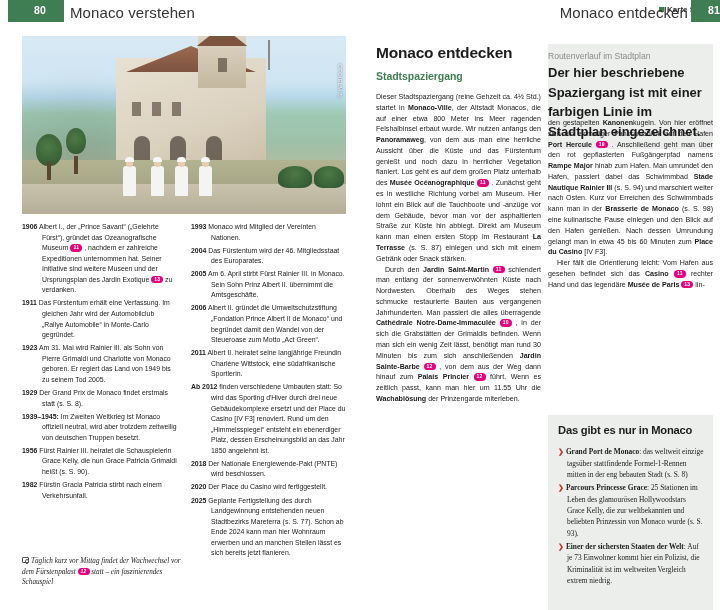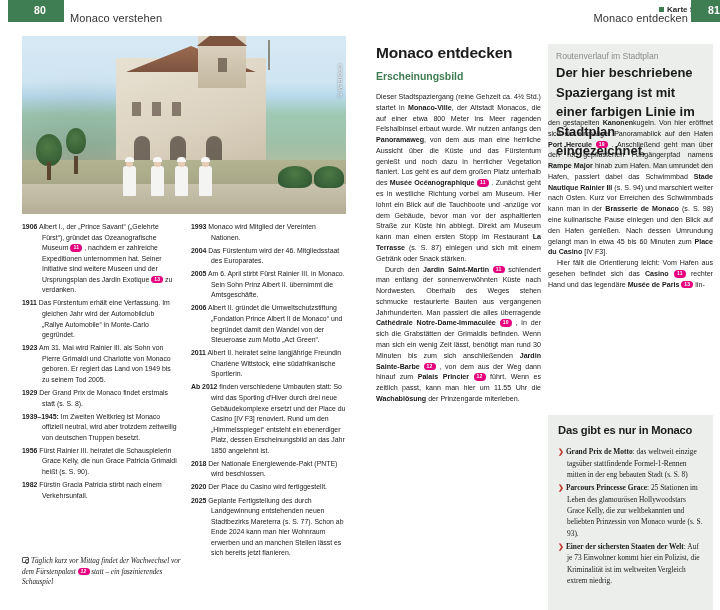--- a/index.html
+++ b/index.html
@@ -31,22 +31,22 @@
     background: #3f7d52;
   }
   .hdr-pageno {
     position: absolute; top: 4px;
     font-size: 10.5px; font-weight: bold;
     color: #ffffff; letter-spacing: 0.1px;
   }
   .hdr-pageno.left { left: 34px; }
   .hdr-pageno.right { right: 0; }
   .hdr-title {
-    position: absolute; top: 12px;
-    font-size: 11px; color: #333333;
+    position: absolute; top: 4px;
+    font-size: 15px; color: #333333;
     letter-spacing: 0.1px;
   }
   .hdr-title.left { left: 70px; }
   .hdr-title.right { right: 32px; }
   .hdr-center {
     position: absolute; top: 5px; left: 0; width: 720px;
     text-align: right;
     font-size: 8px; font-weight: bold; color: #2a2a2a;
   }
   .hdr-sq {
@@ -207,21 +207,21 @@
   .rp-col.c2 { left: 180px; top: 96px; }
   .rp-col p { margin: 0; }
   .rp-col p.ind { text-indent: 9px; }
   .rp-col b { font-weight: bold; }
 
   
   .infobox {
     position: absolute; left: 180px; top: 22px;
     width: 165px;
     background: #eceeec;
-    padding: 7px 8px 8px 8px;
+    padding: 7px 8px 8px 0;
   }
   .infobox .ib-title {
     font-size: 8.6px; color: #8a8f8a; margin-bottom: 2px;
     letter-spacing: -0.05px;
   }
   .infobox .ib-text {
     font-size: 13px; line-height: 1.5; color: #1a1a1a; font-weight: bold;
   }
 
   
@@ -368,40 +368,40 @@
 
     <div class="caption">
       <span class="cam-ico"></span><span id="capText">Täglich kurz vor Mittag findet der Wachwechsel vor dem Fürstenpalast <span class="mref">12</span> statt – ein faszinierendes Schauspiel</span>
     </div>
 
   </div>
 
   <div class="right-page">
 
     <div class="rp-title">Monaco entdecken</div>
-    <div class="rp-sub">Erscheinungsbild</div>
+    <div class="rp-sub">Stadtspaziergang</div>
 
     <div class="infobox">
       <div class="ib-title">Routenverlauf im Stadtplan</div>
       <div class="ib-text">Der hier beschriebene Spaziergang ist mit einer farbigen Linie im Stadtplan eingezeichnet.</div>
     </div>
 
     <div class="rp-col c1" id="bc1">
         <p>Dieser Stadtspaziergang (reine Gehzeit ca. 4½ Std.) startet in <b>Monaco-Ville</b>, der Altstadt Monacos, die auf einer etwa 800 Meter ins Meer ragenden Felshalbinsel erbaut wurde. Wir nutzen anfangs den <b>Panoramaweg</b>, von dem aus man eine herrliche Aussicht über die Küste und das Fürstentum genießt und noch dazu in herrlicher Vegetation flaniert. Los geht es auf dem großen Platz unterhalb des <b>Musée Océanographique</b> <span class="mref">11</span> . Zunächst geht es in westliche Richtung vorbei am Museum. Hier lohnt ein Blick auf die Tauchboote und -anzüge vor dem Gebäude, bevor man vor der asphaltierten Straße zur Küste hin abbiegt. Direkt am Museum kann man einen ersten Stopp im Restaurant <b>La Terrasse</b> (s. S. 87) einlegen und sich mit einem Getränk oder Snack stärken.</p>
         <p class="ind">Durch den <b>Jardin Saint-Martin</b> <span class="mref">11</span> schlendert man entlang der sonnenverwöhnten Küste nach Nordwesten. Oberhalb des Weges stehen schmucke restaurierte Bauten aus vergangenen Jahrhunderten. Man passiert die alles überragende <b>Cathédrale Notre-Dame-Immaculée</b> <span class="mref">10</span> , in der sich die Grabstätten der Grimaldis befinden. Wenn man sich ein wenig Zeit lässt, benötigt man rund 30 Minuten bis zum sich anschließenden <b>Jardin Sainte-Barbe</b> <span class="mref">12</span> , von dem aus der Weg dann hinauf zum <b>Palais Princier</b> <span class="mref">12</span> führt. Wenn es zeitlich passt, kann man hier um 11.55 Uhr die <b>Wachablösung</b> der Prinzengarde miterleben.</p>
       </div>
     <div class="rp-col c2" id="bc2">
         <p>den gestapelten <b>Kanonen</b>kugeln. Von hier eröffnet sich ein einmaliger Panoramablick auf den Hafen <b>Port Hercule</b> <span class="mref">19</span> . Anschließend geht man über den rot gepflasterten Fußgängerpfad namens <b>Rampe Major</b> hinab zum Hafen. Man umrundet den Hafen, passiert dabei das Schwimmbad <b>Stade Nautique Rainier III</b> (s. S. 94) und marschiert weiter nach Osten. Kurz vor Erreichen des Schwimmbads kann man in der <b>Brasserie de Monaco</b> (s. S. 98) eine kulinarische Pause einlegen und den Blick auf den Hafen genießen. Nach dessen Umrundung gelangt man in etwa 45 bis 60 Minuten zum <b>Place du <b>Casino</b></b> [IV F3].</p>
         <p class="ind">Hier fällt die Orientierung leicht: Vom Hafen aus gesehen befindet sich das <b>Casino</b> <span class="mref">11</span> rechter Hand und das legendäre <b>Musée de Paris</b> <span class="mref">13</span> lin-</p>
       </div>
 
     <div class="gbox">
       <div class="gbox-hd">Das gibt es nur in Monaco</div>
       <div class="gbox-list" id="glist">
-          <div class="gbox-li"><span class="chev">❯</span><b>Grand Prix de Motto</b>: das weltweit einzige tagsüber stattfindende Formel-1-Rennen mitten in der eng bebauten Stadt (s. S. 8)</div>
+          <div class="gbox-li"><span class="chev">❯</span><b>Grand Port de Monaco</b>: das weltweit einzige tagsüber stattfindende Formel-1-Rennen mitten in der eng bebauten Stadt (s. S. 8)</div>
           <div class="gbox-li"><span class="chev">❯</span><b>Parcours Princesse Grace</b>: 25 Stationen im Leben des glamourösen Hollywoodstars Grace Kelly, die zur weltbekannten und beliebten Prinzessin von Monaco wurde (s. S. 93).</div>
           <div class="gbox-li"><span class="chev">❯</span><b>Einer der sichersten Staaten der Welt</b>: Auf je 73 Einwohner kommt hier ein Polizist, die Kriminalität ist im weltweiten Vergleich extrem niedrig.</div>
         </div>
     </div>
 
   </div>
 
 </div>
 
 </body></html>

